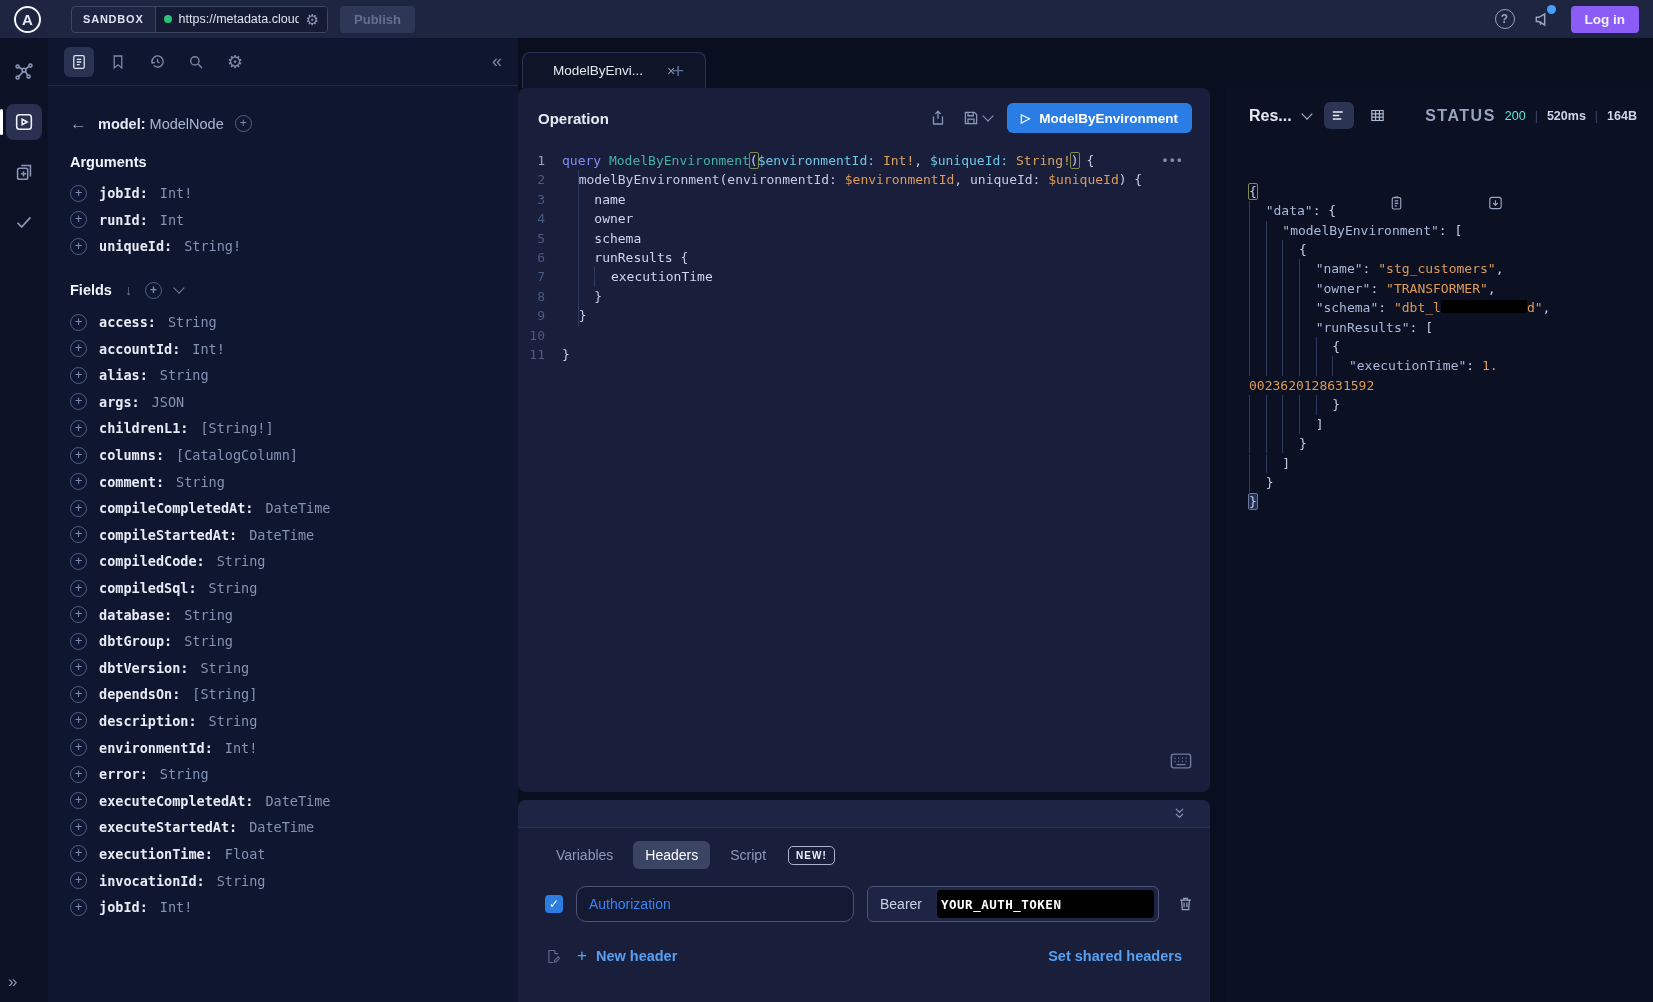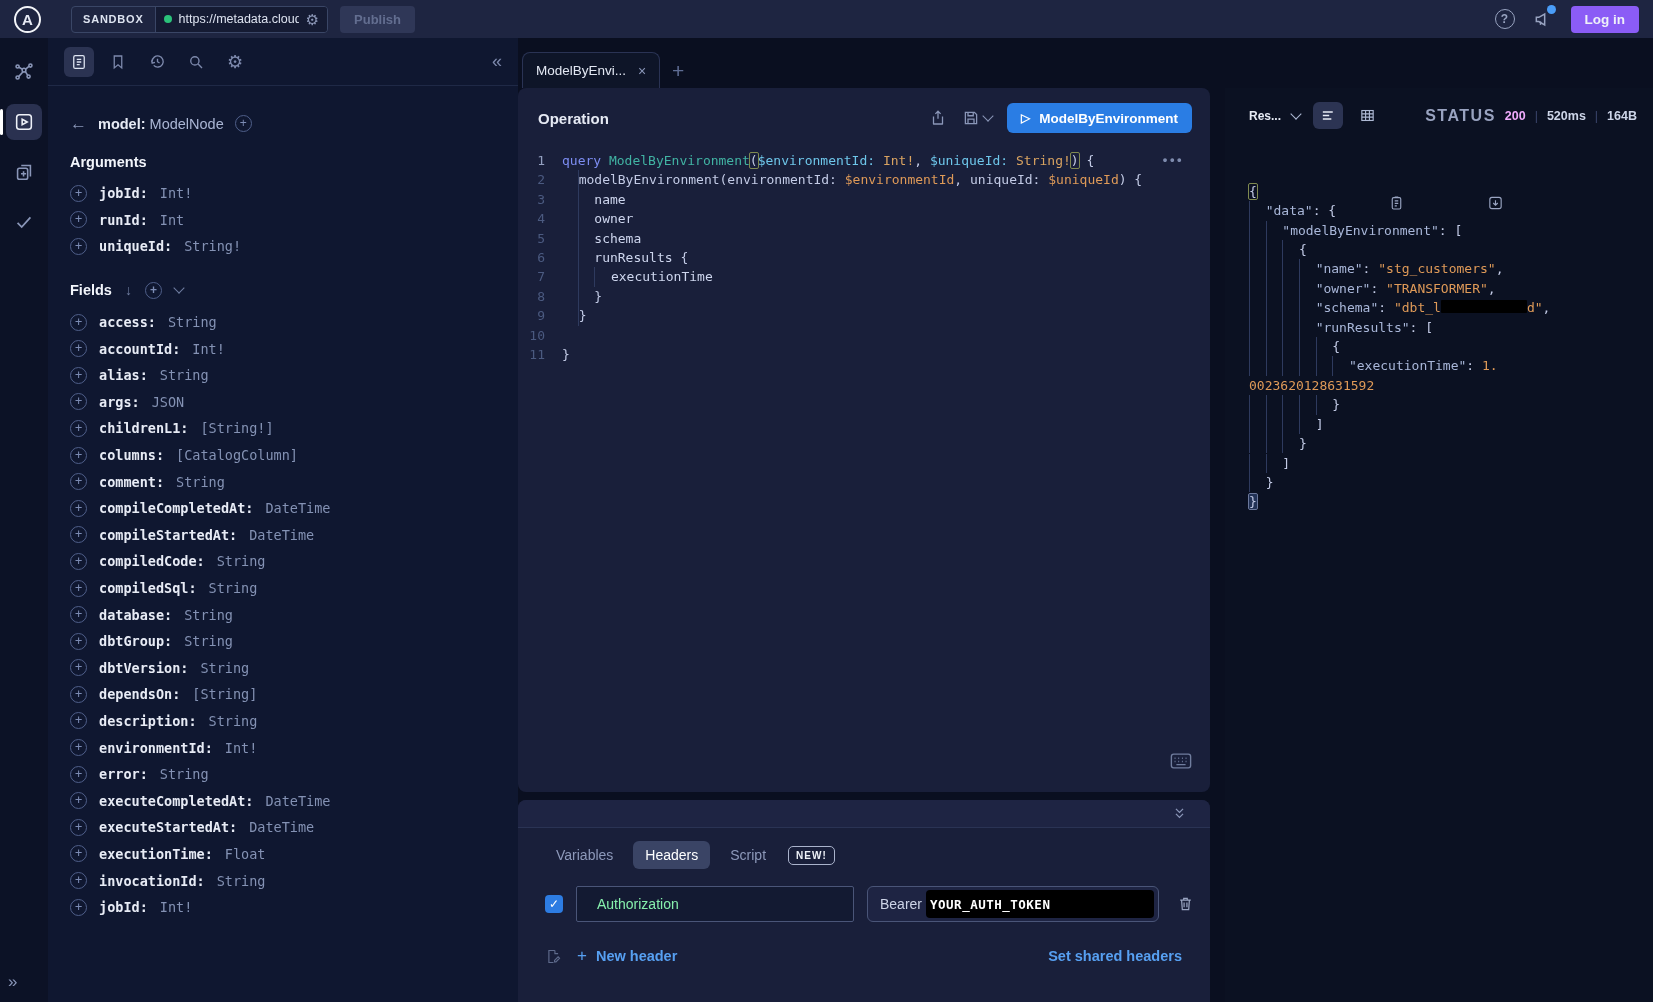--- a/index.html
+++ b/index.html
@@ -55,22 +55,22 @@
   .secttitle{font-size:14.5px;font-weight:700;color:#f2f5fb;margin:22px 0 10px;display:flex;align-items:center;gap:13px}
   .sicon{color:#6f7da0;font-weight:400;font-size:14px}
   .chev{width:8px;height:8px;border-right:1.5px solid #6f7da0;border-bottom:1.5px solid #6f7da0;
         transform:rotate(45deg);margin-top:-4px}
   .frow{display:flex;align-items:center;height:26.6px;gap:12px;font-family:"DejaVu Sans Mono",monospace;font-size:13.5px}
   .fname{color:#e7ebf5;font-weight:700}
   .ftype{color:#8492b4}
 
   
   .tabbar{position:absolute;left:518px;top:38px;width:692px;height:50px}
-  .tab{position:absolute;left:4px;bottom:0;height:36px;display:flex;align-items:center;gap:12px;
-       padding:0 13px;background:#0e1528;border:1px solid #2a3354;border-bottom:none;
+  .tab{position:absolute;left:4px;bottom:0;height:36px;display:flex;align-items:center;gap:24px;
+       padding:0 30px;background:#0e1528;border:1px solid #2a3354;border-bottom:none;
        border-radius:8px 8px 0 0;font-size:13.5px;color:#e2e7f2}
   .tabx{color:#8a96b8;font-size:14px}
   .newtab{position:absolute;left:154px;bottom:7px;color:#5f6d94;font-size:21px;line-height:1}
 
   
   .opcard{position:absolute;left:518px;top:88px;width:692px;height:704px;background:#191f3a;border-radius:8px}
   .ophead{display:flex;align-items:center;padding:15px 18px 10px 20px;gap:15px}
   .ophead h2{font-size:15px;font-weight:700;margin-right:auto}
   .opic{color:#8a96b8;display:flex;align-items:center;gap:4px}
   .runbtn{display:flex;align-items:center;gap:9px;background:#2a7de4;height:30px;padding:0 14px;
@@ -94,45 +94,45 @@
   .bchead{height:28px;background:#1e2443;border-radius:8px 8px 0 0;border-bottom:1px solid #2a3354;position:relative}
   .bccollapse{position:absolute;right:22px;top:5px;color:#8a96b8}
   .bctabs{display:flex;align-items:center;gap:8px;margin:13px 0 0 26px;font-size:14px;color:#8d99ba}
   .bctab{padding:6px 12px;border-radius:6px}
   .bctab.sel{background:#3a4465;color:#fff;font-weight:400}
   .newbadge{border:1px solid #aab3cc;border-radius:5px;padding:3px 7px;font-size:10px;font-weight:700;
             letter-spacing:1px;color:#eef1f8;margin-left:2px}
   .hrow{display:flex;align-items:center;margin:17px 0 0 27px;gap:13px}
   .cbx{width:18px;height:18px;background:#2d7ce2;border-radius:4px;color:#fff;font-size:12px;
        display:flex;align-items:center;justify-content:center;flex:none}
-  .ninput{width:278px;height:36px;background:#131a32;border:1px solid #4a5578;border-radius:2px;
-          color:#86efac;font-size:14px;padding:0 20px;font-family:"Liberation Sans",sans-serif}
+  .ninput{width:278px;height:36px;background:#131a32;border:1px solid #4a5578;border-radius:10px;
+          color:#3b82f6;font-size:14px;padding:0 12px;font-family:"Liberation Sans",sans-serif}
   .vgroup{width:292px;height:36px;border:1px solid #4a5578;border-radius:6px;background:#1e2443;
-          display:flex;align-items:center;padding:0 4px 0 12px;gap:4px}
+          display:flex;align-items:center;padding:0 4px 0 12px;gap:15px}
   .bearer{font-size:14px;color:#ccd3e6;flex:none}
   .tokeninput{flex:1;height:28px;background:#000;border-radius:4px;border:none;color:#fff;
          font-family:"DejaVu Sans Mono",monospace;font-weight:700;font-size:12.5px;padding:0 4px;letter-spacing:.5px}
   .trash{color:#9aa5c2;margin-left:5px}
   .bfoot{display:flex;align-items:center;margin:24px 28px 0 27px;gap:15px}
   .pageedit{color:#5f6b8c}
   .newheader{color:#57a0f2;font-size:14.5px;font-weight:600;display:flex;gap:9px;align-items:center}
   .plusg{font-size:17px;font-weight:400}
   .shared{margin-left:auto;color:#57a0f2;font-size:14.5px;font-weight:600}
 
   
   .respanel{position:absolute;left:1225px;top:88px;right:0;bottom:0;background:#0b1122}
   .rhead{display:flex;align-items:center;padding:14px 16px 8px 24px;gap:9px}
-  .rtitle{font-size:12px;font-weight:700}
+  .rtitle{font-size:16px;font-weight:700}
   .rchev{width:8px;height:8px;border-right:1.5px solid #aeb9d4;border-bottom:1.5px solid #aeb9d4;
          transform:rotate(45deg);margin:-3px 4px 0 2px}
   .vic{width:30px;height:27px;border-radius:6px;display:flex;align-items:center;justify-content:center;color:#aeb9d4}
   .vic.sel{background:#2c3453;color:#e8ecf6}
   .statuswrap{margin-left:auto;display:flex;align-items:center;gap:9px;font-size:12.5px}
   .stlabel{letter-spacing:1.5px;color:#99a3c0;font-size:16px;font-weight:600}
-  .stcode{color:#f0abfc;font-weight:700}
+  .stcode{color:#5eead4;font-weight:400}
   .sep{color:#39446a}
   .stval{color:#cdd5e8;font-weight:600}
   .rbody{position:relative;padding:6px 0 0 24px;font-family:"DejaVu Sans Mono",monospace;
          font-size:13px;line-height:19.4px;white-space:pre}
   .ricons{position:absolute;top:18px;right:88px;display:flex;gap:20px;color:#9aa5c2}
   .tk-key{color:#a9b7d9}.tk-str{color:#df9a58}.tk-num{color:#df9a58}.tk-pun{color:#c3cbe6}
   .tk-bxh{outline:1px solid #6b789c;background:rgba(90,130,210,.3);border-radius:1px;color:#c3cbe6}
   .tk-red{display:inline-block;width:86px;height:13px;background:#000;vertical-align:-1px;border-radius:1px}
 </style>
 </head>

